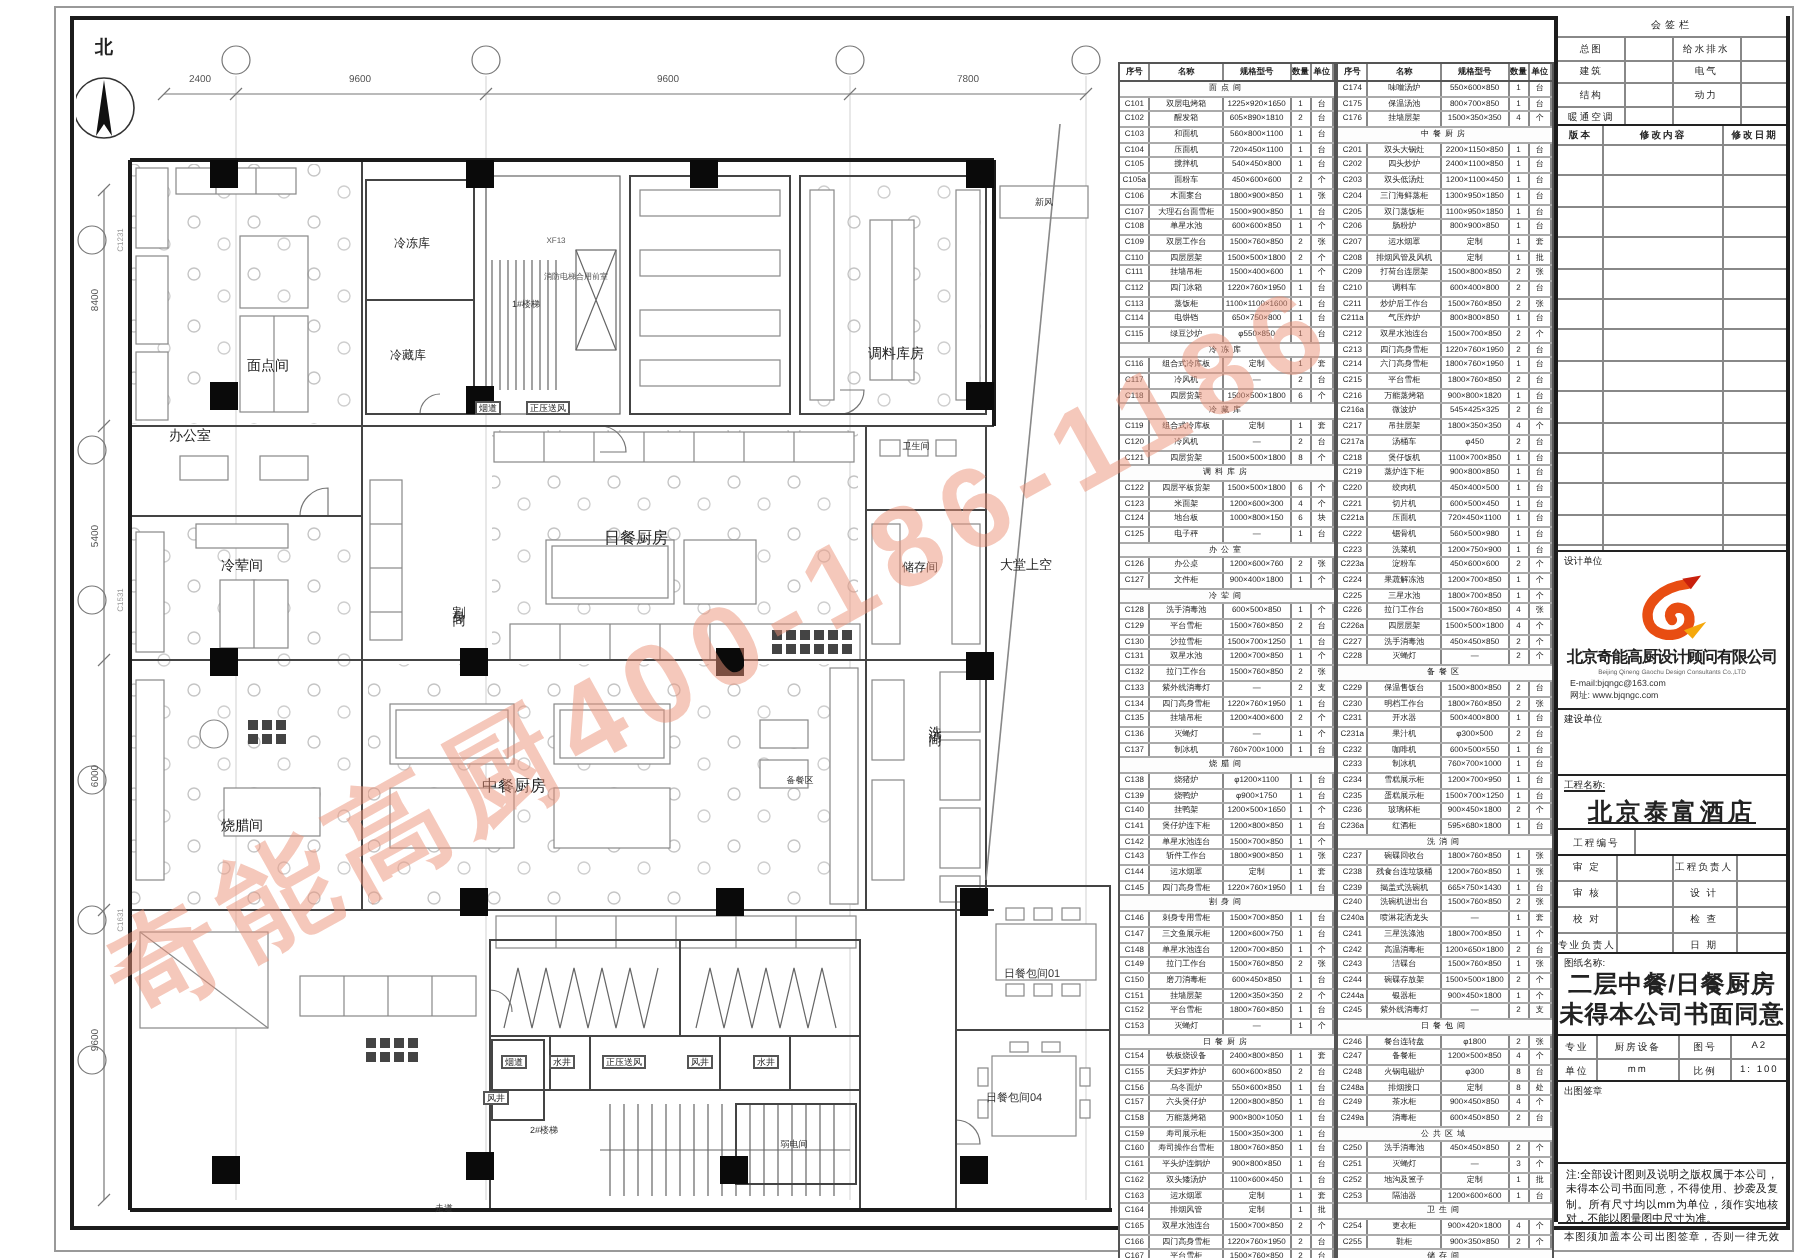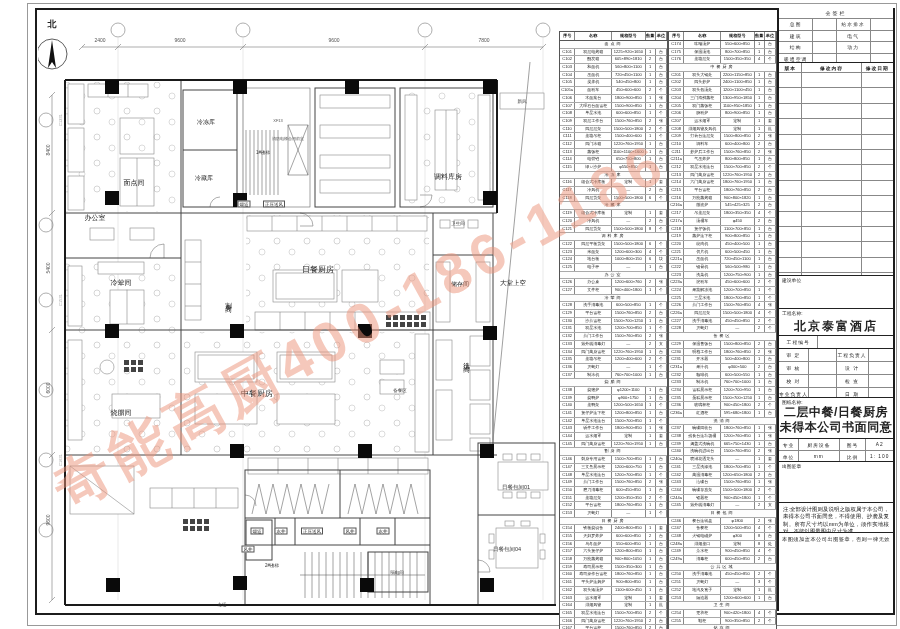--- a/index.html
+++ b/index.html
@@ -1492,24 +1492,38 @@
             <span style="width: 52%;"></span>
             <span style="width: 28%;"></span>
           </div>
           <div class="grow" style="height: 14.4px;">
             <span style="width: 20%;"></span>
             <span style="width: 52%;"></span>
             <span style="width: 28%;"></span>
           </div>
         </div>
     </div>
+    <div class="tb-sec" style="height:78px;">
+      <div class="seclab">设计单位</div>
+      <div class="logo-wrap">
+        <svg width="38" height="36" viewBox="0 0 44 42">
+          <path d="M31,7 C15,9 6,19 8,28 C10,37 23,39 29,34 C34,30 33,22 27,21 C22,20 19,25 22,28" stroke="#e84d12" stroke-width="6" fill="none" stroke-linecap="round"></path>
+          <path d="M28,4 L39,2 L33,10 Z" fill="#c9200c"></path>
+          <path d="M29,34 L42,29 L34,39 Z" fill="#f5a80c"></path>
+        </svg>
+      </div>
+      <div class="company-cn">北京奇能高厨设计顾问有限公司</div>
+      <div class="company-en">Beijing Qineng Gaochu Design Consultants Co.,LTD</div>
+      <div class="company-line">E-mail:bjqngc@163.com</div>
+      <div class="company-line">网址: www.bjqngc.com</div>
+    </div>
     <div class="tb-sec" style="height:32px;">
       <div class="seclab">建设单位</div>
     </div>
-    <div class="tb-sec" style="height:26px;">
+    <div class="tb-sec" style="height:26px;text-decoration:underline;">
       <div class="seclab">工程名称:</div>
       <div class="proj-name">北京泰富酒店</div>
     </div>
     <div class="tb-sec" style="height:12px;">
       <div class="grow" style="height:12px;border-bottom:none;">
         <span style="width:34%;">工程编号</span>
         <span style="width:66%;"></span>
       </div>
     </div>
     <div class="tb-sec" style="height:48px;">

